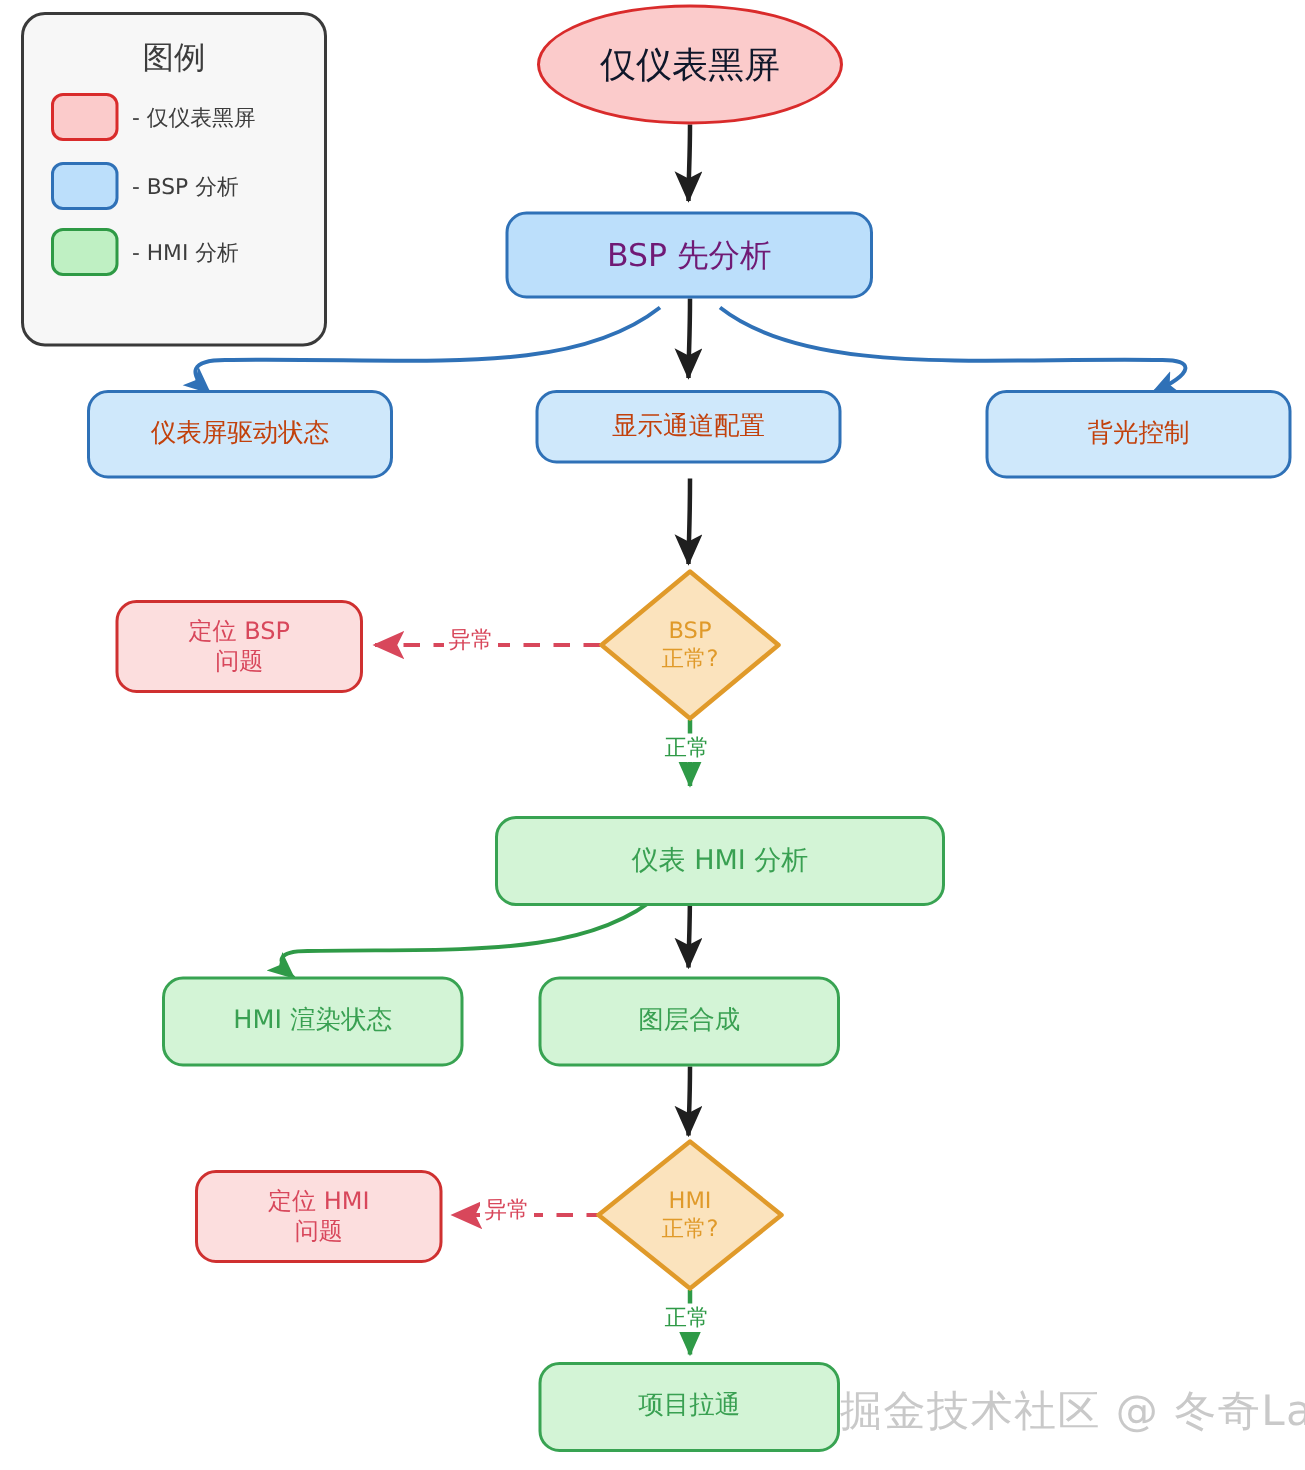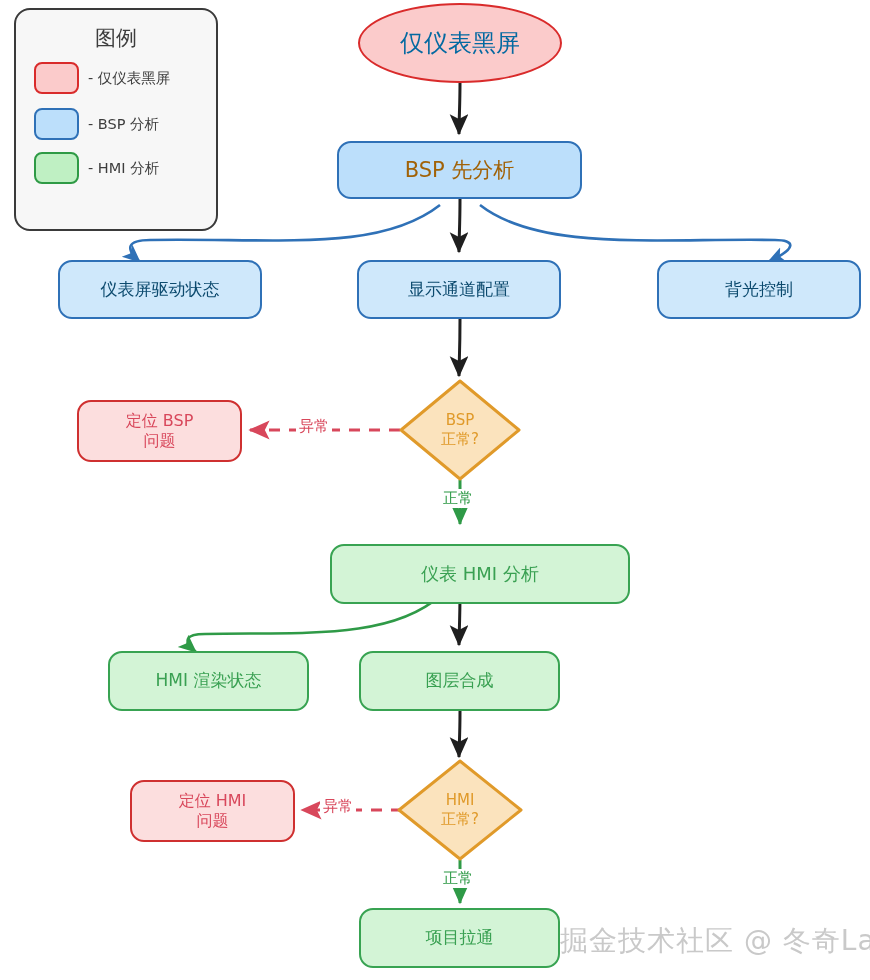--- a/index.html
+++ b/index.html
@@ -42,36 +42,36 @@
     border-style: solid;
   }
   .node.ellipse {
     border-radius: 50%;
     border-width: 2.5px;
     border-style: solid;
   }
   .node.red {
     background: #fbcbcb;
     border-color: #d92b2b;
-    color: #0369a1;
+    color: #0f172a;
   }
   .node.redsoft {
     background: #fcdede;
     border-color: #cf3030;
     color: #d8475b;
   }
   .node.blue {
     background: #bcdffb;
     border-color: #2f71b7;
-    color: #a16207;
+    color: #701a75;
   }
   .node.bluesoft {
     background: #cfe8fb;
     border-color: #2f71b7;
-    color: #0c4a6e;
+    color: #c2410c;
   }
   .node.greensoft {
     background: #d3f4d6;
     border-color: #38a352;
     color: #39a052;
   }
   .diamond {
     position: absolute;
     z-index: 3;
   }
@@ -217,21 +217,21 @@
       <span class="legend-txt">- HMI 分析</span>
     </div>
   </div>
 
   <div class="node ellipse red" style="left:358px;top:3px;width:204px;height:80px;font-size:24px;">仅仪表黑屏</div>
 
   <div class="node rect blue" style="left:337px;top:141px;width:245px;height:58px;font-size:21px;">BSP 先分析</div>
 
   <div class="node rect bluesoft" style="left:58px;top:260px;width:204px;height:59px;font-size:17px;">仪表屏驱动状态</div>
 
-  <div class="node rect bluesoft" style="left:357px;top:260px;width:204px;height:59px;font-size:17px;">显示通道配置</div>
+  <div class="node rect bluesoft" style="left:357px;top:260px;width:204px;height:49px;font-size:17px;">显示通道配置</div>
 
   <div class="node rect bluesoft" style="left:657px;top:260px;width:204px;height:59px;font-size:17px;">背光控制</div>
 
   <div class="diamond" style="left:401px;top:381px;width:118px;height:98px;">
     <div class="dlabel" style="font-size:15px;">BSP
 正常?</div>
   </div>
 
   <div class="node rect redsoft" style="left:77px;top:400px;width:165px;height:62px;font-size:16px;">定位 BSP
 问题</div>

